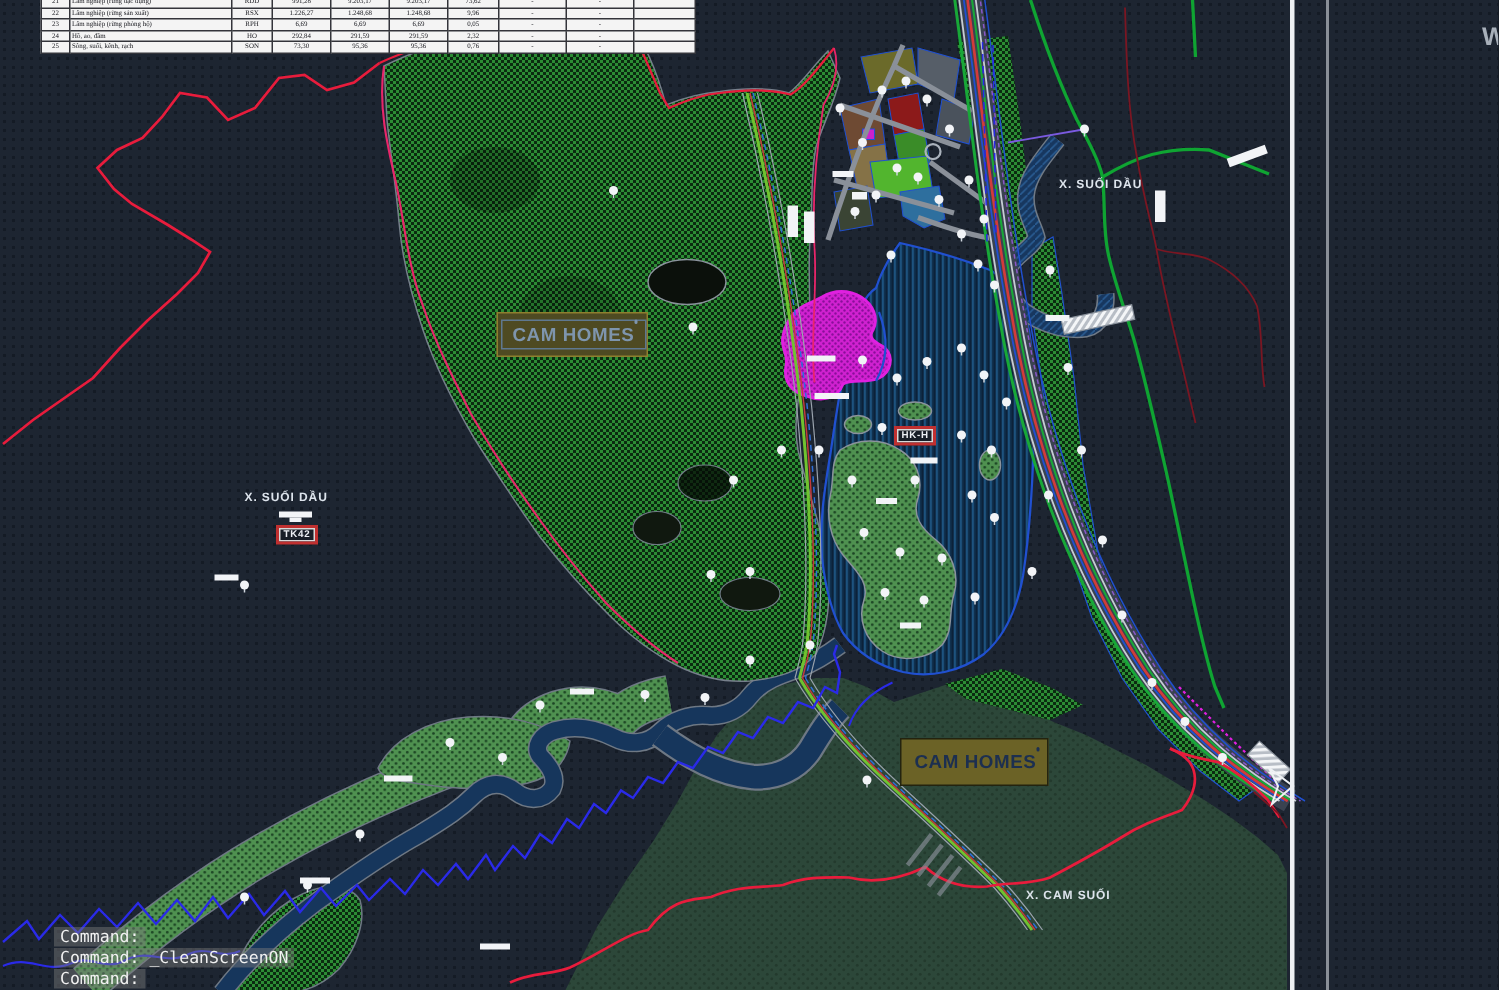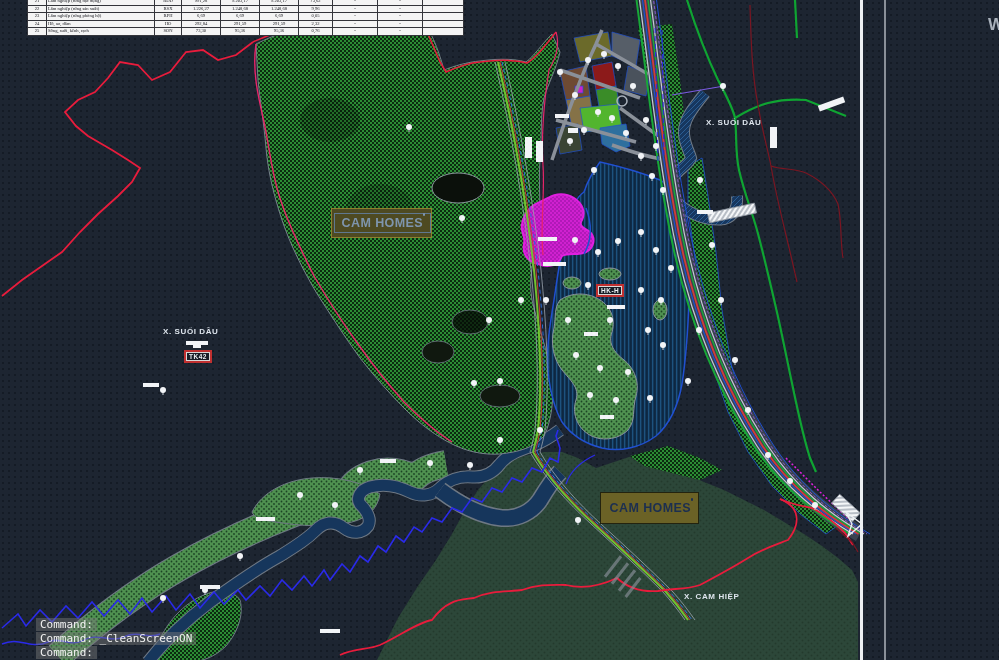--- a/index.html
+++ b/index.html
@@ -462,21 +462,21 @@
 
 <div id="cam1" class="cam">
   <span class="inner"><span>CAM HOMES</span><span class="sdot"></span></span>
 </div>
 <div id="cam2" class="cam">
   <span class="inner"><span>CAM HOMES</span><span class="sdot"></span></span>
 </div>
 
 <div class="maplbl" style="left:163px;top:327px">X. SUỐI DẦU</div>
 <div class="maplbl" style="left:706px;top:118px">X.  SUỐI DẦU</div>
-<div class="maplbl" style="left:684px;top:592px">X. CAM HIỆP</div>
+<div class="maplbl" style="left:684px;top:592px">X. CAM SUỐI</div>
 
 <div id="tk42" class="refbox">TK42</div>
 <div id="hkh" class="refbox">HK-H</div>
 
 <div class="cmd" style="top:618px">Command:</div>
 <div class="cmd" style="top:632px">Command: _CleanScreenON</div>
 <div class="cmd" style="top:646px">Command:</div>
 
 <div class="frameline" id="fl-white"></div>
 <div class="frameline" id="fl-gray"></div>

